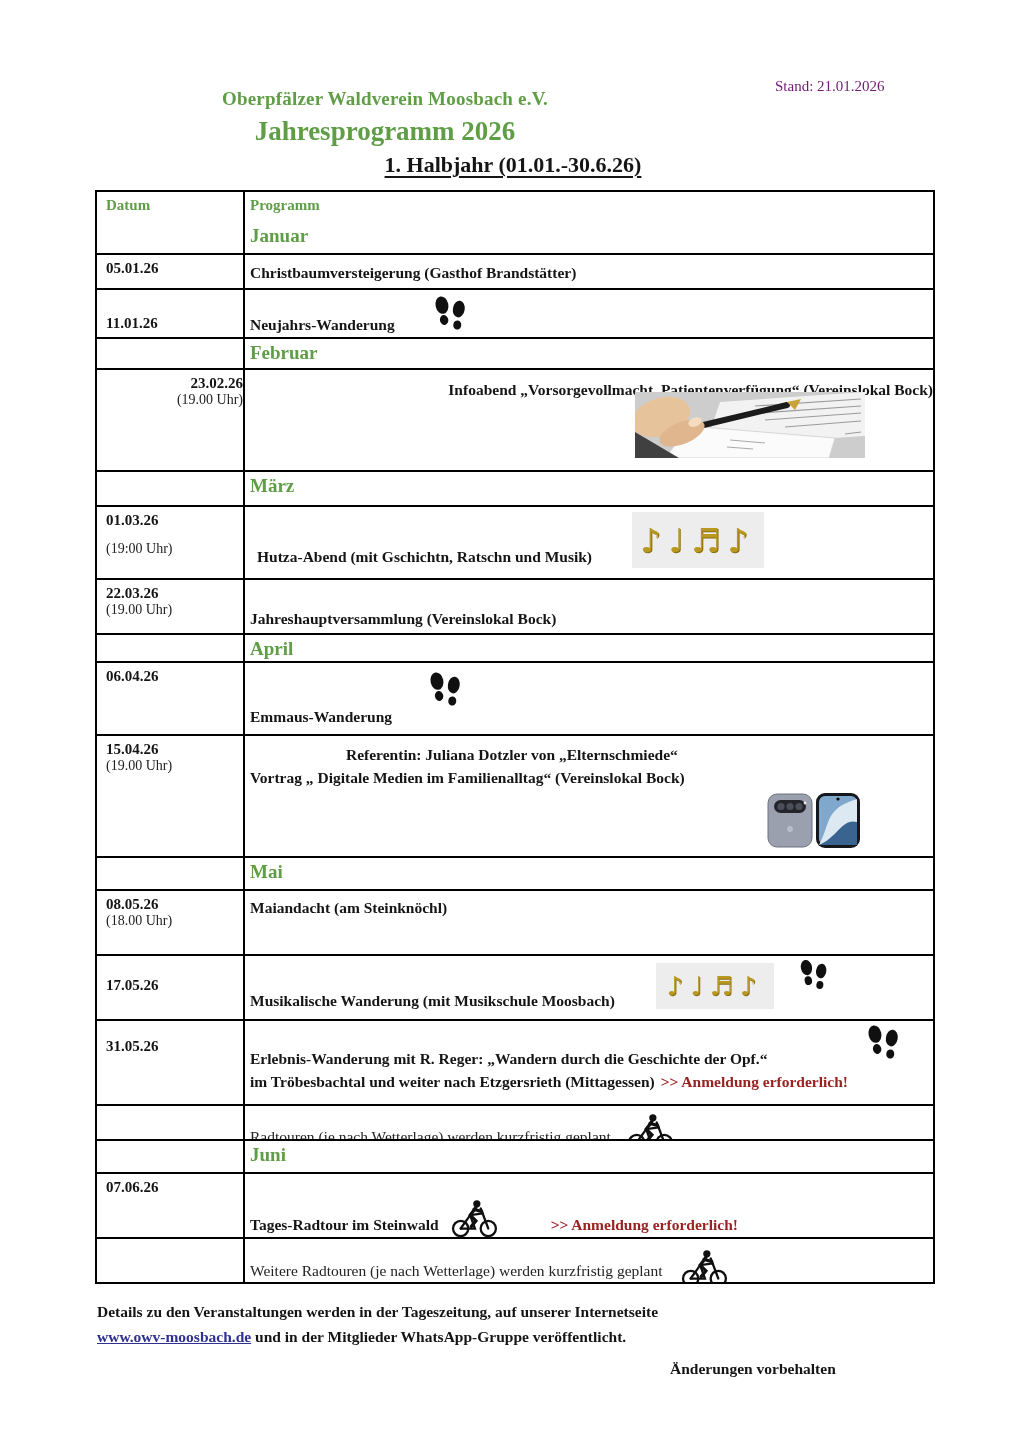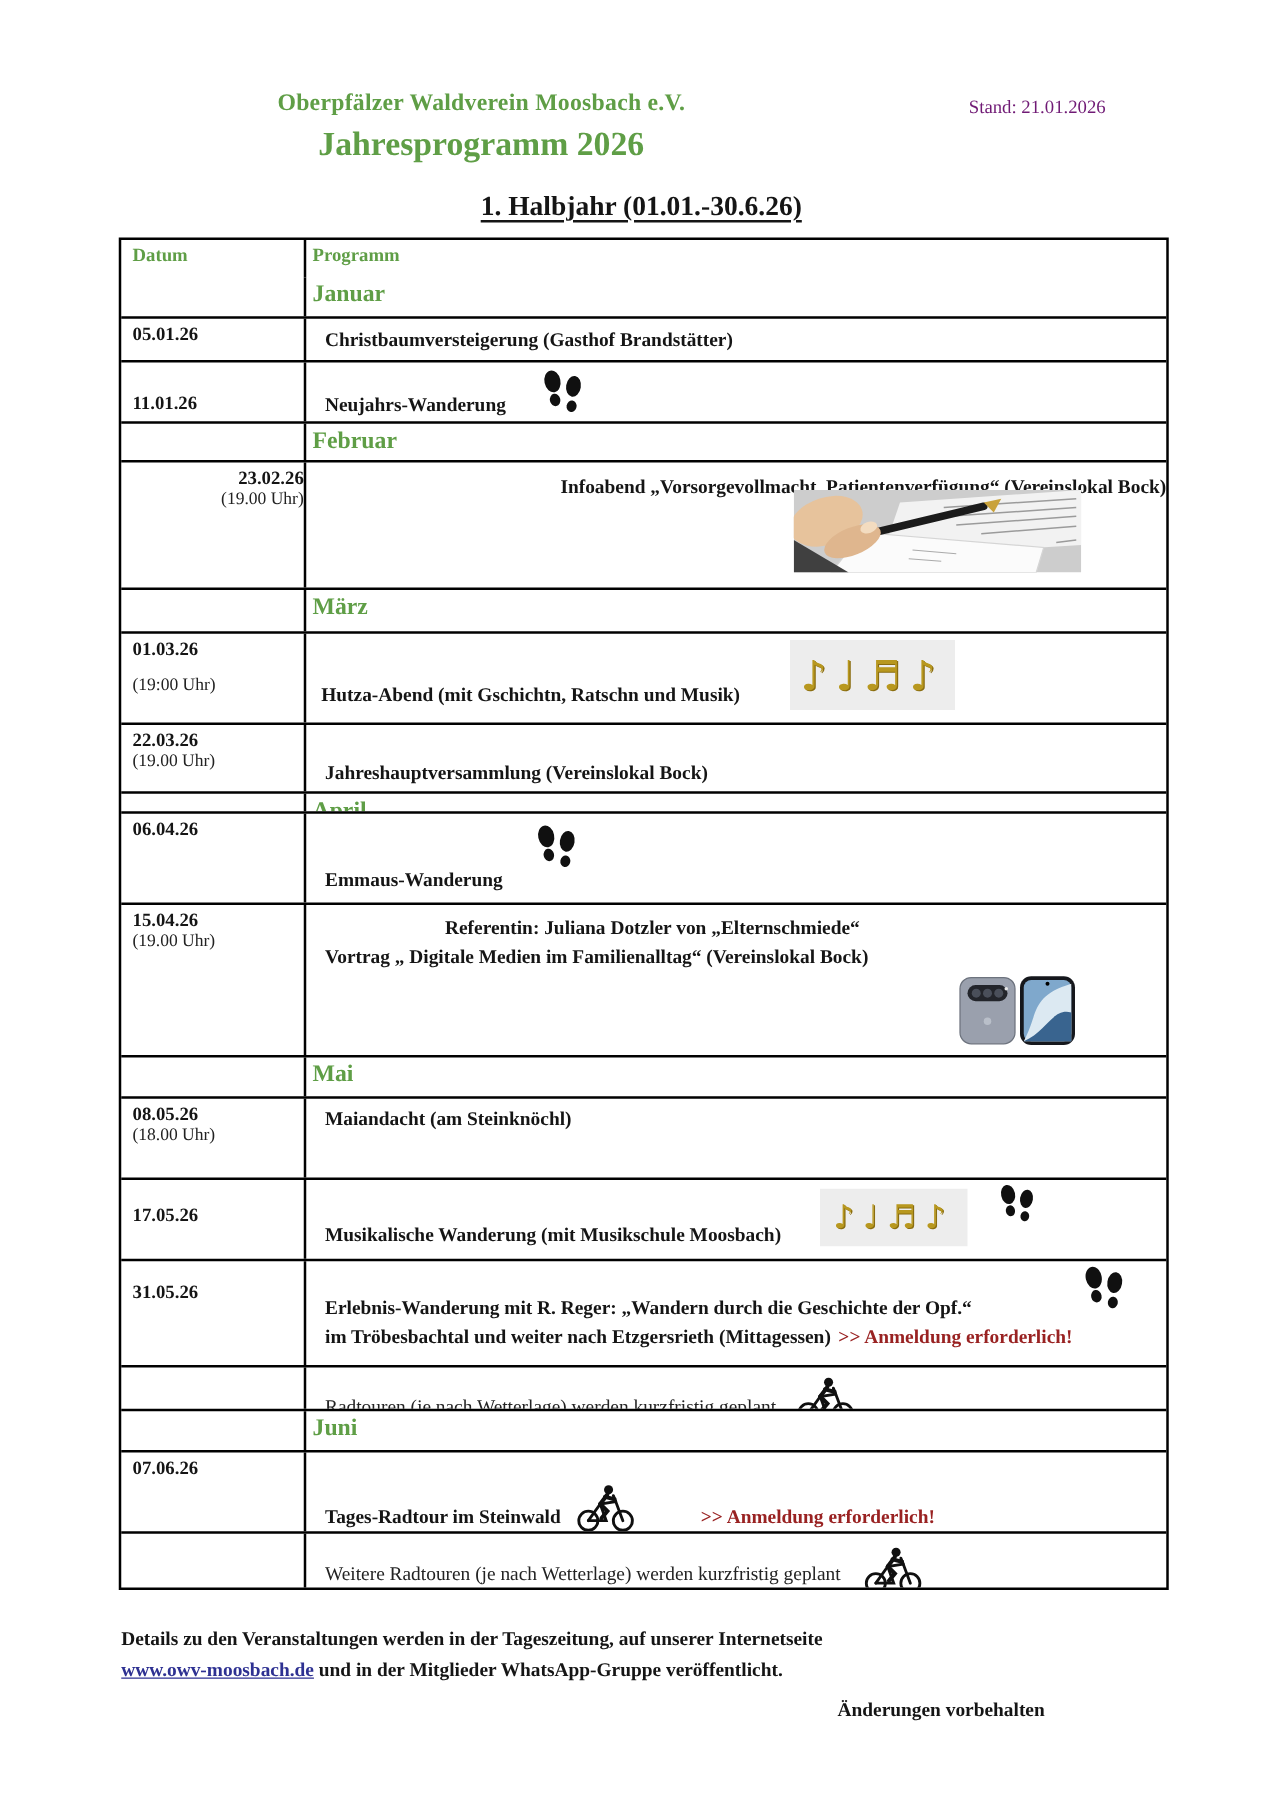--- a/index.html
+++ b/index.html
@@ -6,21 +6,21 @@
   .page{
     position:relative;
     width:1026px;height:1451px;
     background:#ffffff;
     margin:0 auto;
     overflow:hidden;
     font-family:"Liberation Serif","DejaVu Serif",serif;
     color:#151515;
   }
   
-  .head-block{position:absolute;left:165px;top:72px;width:440px;text-align:center;}
+  .head-block{position:absolute;left:165px;top:88px;width:440px;text-align:center;}
   .club-name{font-size:19px;font-weight:bold;color:#5f9e46;letter-spacing:.2px;}
   .program-title{font-size:27px;font-weight:bold;color:#5f9e46;margin-top:6px;}
   .stand{position:absolute;left:775px;top:78px;font-size:15px;color:#701a75;}
   .section-title{position:absolute;left:0;top:152px;width:1026px;text-align:center;}
   .section-title span{
     font-size:22px;font-weight:bold;
     text-decoration:underline;text-decoration-thickness:2px;text-underline-offset:4px;
   }
   
   .ptable{
@@ -34,21 +34,21 @@
     padding:5px 0 0 9px;
   }
   .pcell{flex:1 1 auto;position:relative;box-sizing:border-box;overflow:hidden;}
   .thead-row{height:30px;}
   .thead-row .dcell,.thead-row .pcell{padding-top:4px;}
   .col-label{font-size:15px;font-weight:bold;color:#5f9e46;}
   .thead-row .pcell .col-label{margin-left:5px;}
   .month{font-size:19px;font-weight:bold;color:#5f9e46;display:inline-block;padding:3px 0 0 5px;}
   .date{font-size:15px;font-weight:bold;}
   .time{font-size:14px;color:#222;}
-  .ptext{font-size:15.5px;font-weight:bold;line-height:1.5;padding-left:15px;}
+  .ptext{font-size:15.5px;font-weight:bold;line-height:1.5;padding-left:5px;}
   .trow.regular .ptext{font-weight:normal;color:#232323;}
   .red{color:#992222;font-weight:bold;margin-left:6px;white-space:nowrap;}
   
   .icon{position:absolute;}
   .icon-music{
     display:flex;align-items:center;justify-content:center;
     background:#ededed;color:#b8981f;
     font-family:"DejaVu Sans",sans-serif;font-weight:bold;letter-spacing:7px;
     text-shadow:1px 1px 0 #8a6d10;
   }
@@ -206,21 +206,21 @@
           <div class="dcell">
             <div class="date">22.03.26</div>
             <div class="time">(19.00 Uhr)</div>
           </div>
           <div class="pcell">
             <div class="ptext">
               <div class="line line0">Jahreshauptversammlung (Vereinslokal Bock)</div>
             </div>
           </div>
         </div>
-        <div class="trow" id="r8" style="height: 16px;">
+        <div class="trow" id="r8" style="height: 28px;">
           <div class="dcell"></div>
           <div class="pcell"><span class="month">April</span></div>
         </div>
         <div class="trow" id="r9" style="height: 73px;">
           <div class="dcell">
             <div class="date">06.04.26</div>
           </div>
           <div class="pcell">
             <div class="ptext">
               <div class="line line0">Emmaus-Wanderung</div>

